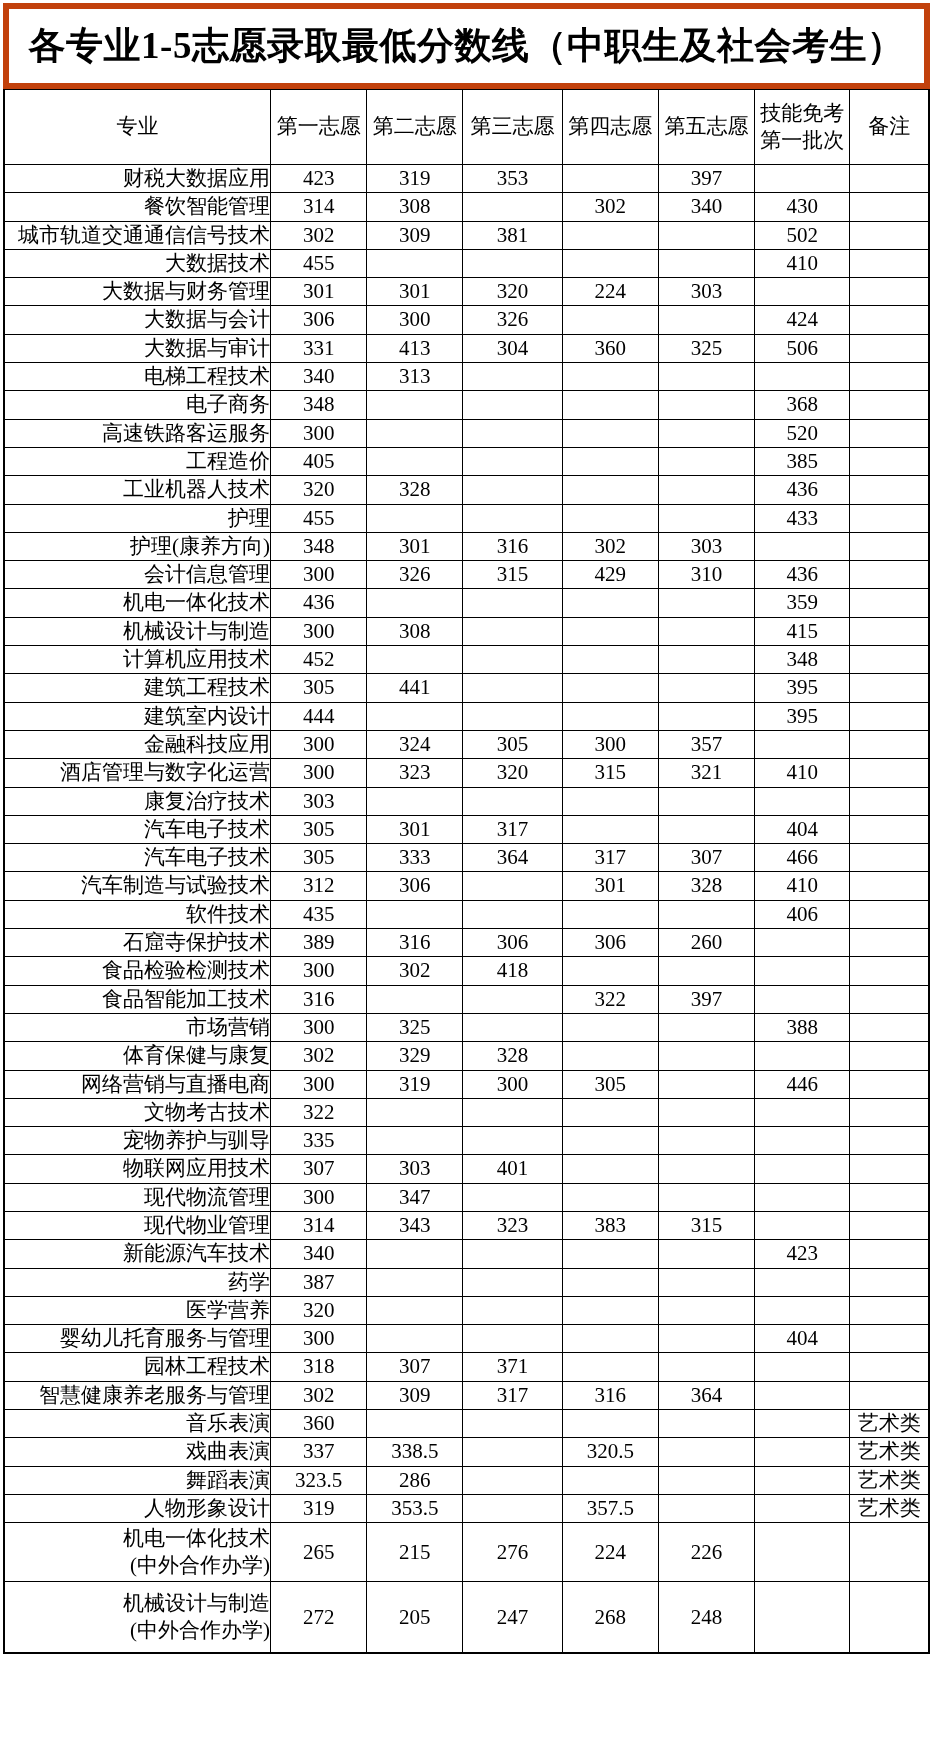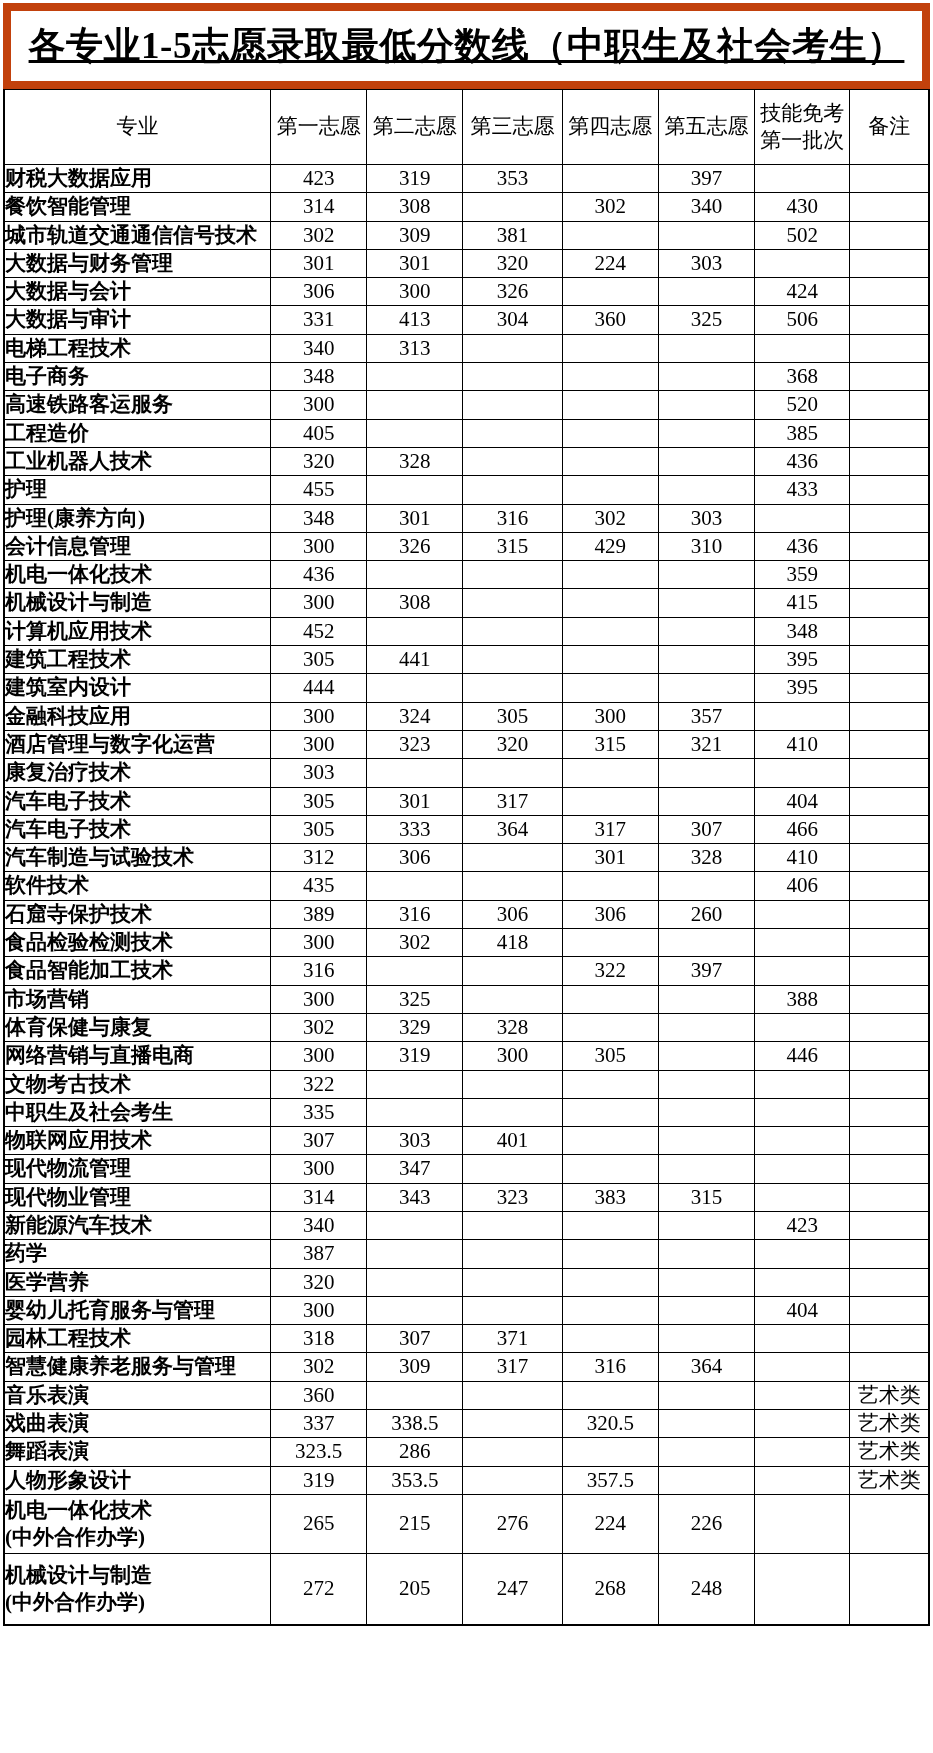--- a/index.html
+++ b/index.html
@@ -14,30 +14,29 @@
   .sheet {
     position: absolute;
     left: 3px;
     top: 3px;
     width: 927px;
   }
   .title-box {
     box-sizing: border-box;
     width: 100%;
     height: 86px;
-    border: 8px solid #c2410c;
+    border: 6px solid #c2410c;
     display: flex;
     align-items: center;
     justify-content: center;
     font-size: 37px;
     font-weight: bold;
     letter-spacing: 0.5px;
     white-space: nowrap;
     overflow: hidden;
-    text-decoration: underline;
   }
   table.score-table {
     border-collapse: collapse;
     table-layout: fixed;
     width: 100%;
     border: 2px solid #000;
     border-top: none;
   }
   .score-table th, .score-table td {
     border: 1px solid #000;
@@ -51,23 +50,22 @@
   .score-table thead th {
     height: 74px;
     text-align: center;
     white-space: pre-line;
   }
   .score-table tbody td {
     height: 27px;
     text-align: center;
   }
   .score-table td.major-cell {
-    text-align: left;
+    text-align: right;
     white-space: pre-line;
-    font-weight: bold;
   }
   .score-table tr.tall-1 td { height: 58px; }
   .score-table tr.tall-2 td { height: 70px; }
 </style>
 </head>
 <body>
 
 <div class="sheet">
 
   <div class="title-box">各专业1-5志愿录取最低分数线（中职生及社会考生）</div>
@@ -121,20 +119,30 @@
           <td class="major-cell">城市轨道交通通信信号技术</td>
           <td>302</td>
           <td>309</td>
           <td>381</td>
           <td></td>
           <td></td>
           <td>502</td>
           <td></td>
         </tr>
         <tr>
+          <td class="major-cell">大数据技术</td>
+          <td>455</td>
+          <td></td>
+          <td></td>
+          <td></td>
+          <td></td>
+          <td>410</td>
+          <td></td>
+        </tr>
+        <tr>
           <td class="major-cell">大数据与财务管理</td>
           <td>301</td>
           <td>301</td>
           <td>320</td>
           <td>224</td>
           <td>303</td>
           <td></td>
           <td></td>
         </tr>
         <tr>
@@ -421,21 +429,21 @@
           <td class="major-cell">文物考古技术</td>
           <td>322</td>
           <td></td>
           <td></td>
           <td></td>
           <td></td>
           <td></td>
           <td></td>
         </tr>
         <tr>
-          <td class="major-cell">中职生及社会考生</td>
+          <td class="major-cell">宠物养护与驯导</td>
           <td>335</td>
           <td></td>
           <td></td>
           <td></td>
           <td></td>
           <td></td>
           <td></td>
         </tr>
         <tr>
           <td class="major-cell">物联网应用技术</td>

